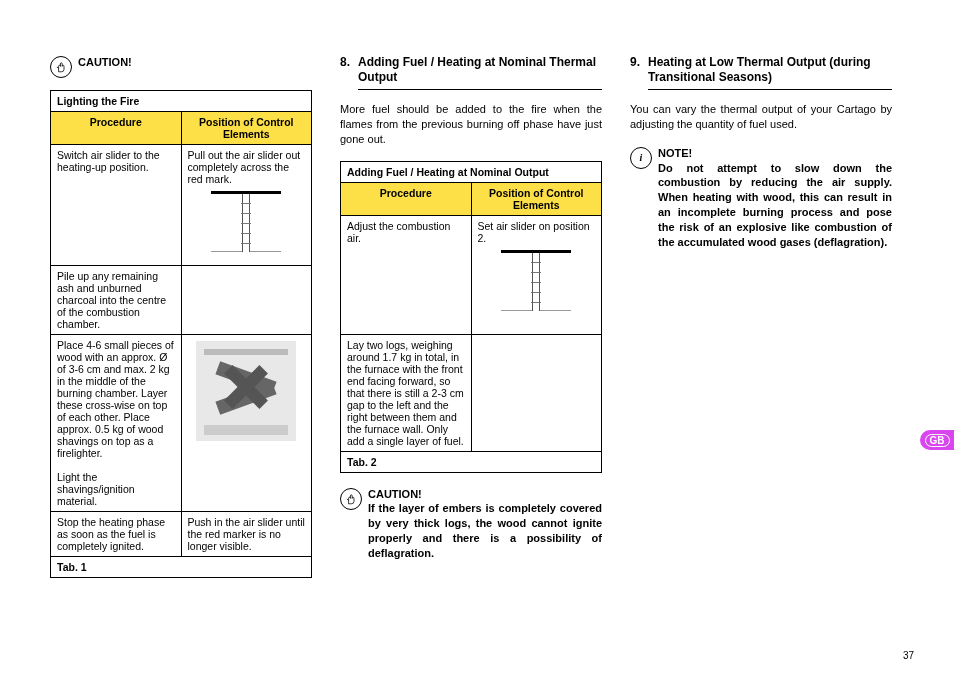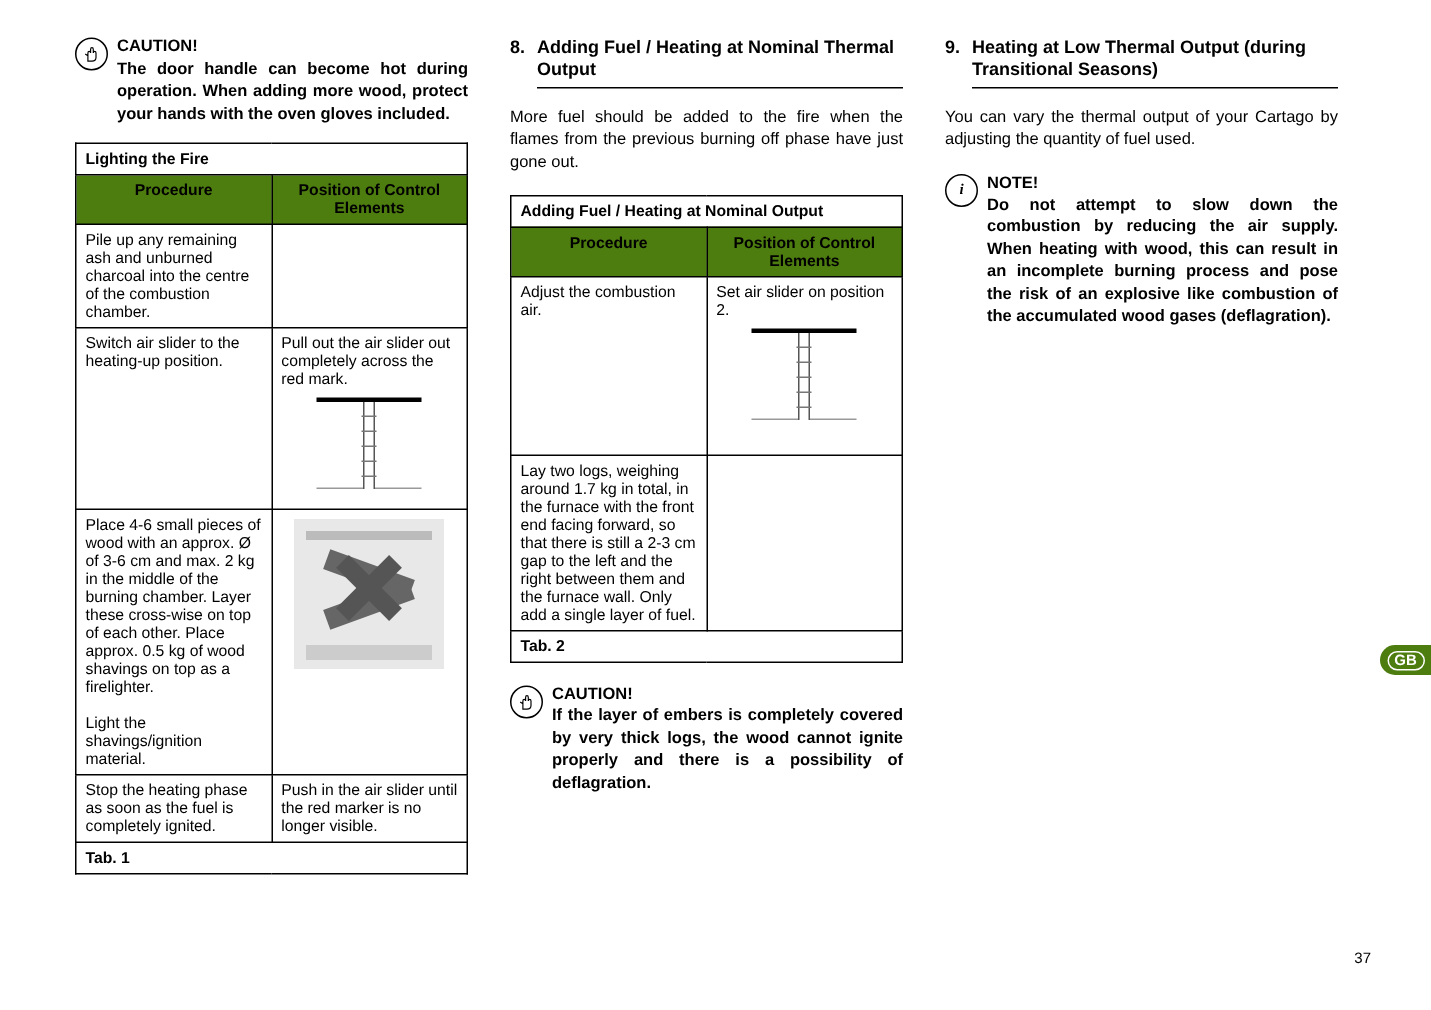--- a/index.html
+++ b/index.html
@@ -15,20 +15,21 @@
   }
   .page {
     display: flex;
     gap: 28px;
     padding: 24px 40px 16px 50px;
     box-sizing: border-box;
   }
   .col {
     width: 262px;
     flex: 0 0 262px;
+    margin-top: 31px;
   }
   .caution-block, .note-block {
     display: flex;
     margin-bottom: 12px;
   }
   .caution-icon, .note-icon {
     flex: 0 0 20px;
     height: 20px;
     border: 1.2px solid #000;
     border-radius: 50%;
@@ -58,21 +59,21 @@
     border: 0.8px solid #000;
     padding: 4px 6px;
     vertical-align: top;
     text-align: left;
   }
   table.manual .title-row th {
     text-align: left;
     font-weight: bold;
   }
   table.manual .header-row th {
-    background: #4d7c0f;
+    background: #fde047;
     text-align: center;
     font-weight: bold;
   }
   table.manual .tab-row td {
     font-weight: bold;
     border-left: 0.8px solid #000;
     border-right: 0.8px solid #000;
   }
   .col2proc { width: 50%; }
   .sec-head {
@@ -102,30 +103,30 @@
   .slider-graphic .handle { position:absolute; left:50%; top:3px; width:6px; height:58px; transform:translateX(-50%); background:#fff; border-left:1px solid #555; border-right:1px solid #555;}
   .slider-graphic .tick { position:absolute; left:50%; width:10px; height:1px; background:#777; transform:translateX(-50%);}
   .stove-graphic {
     width:100px; height:100px; margin: 2px auto; position:relative;
     background:#e8e8e8;
   }
   .stove-graphic .log { position:absolute; background:#666; transform-origin:center; }
   .page-num {
     position: absolute;
     right: 40px;
-    bottom: 28px;
+    bottom: 12px;
     font-size: 10px;
   }
   .gb-tab {
     position: absolute;
     right: 0;
     top: 430px;
     width: 34px;
     height: 20px;
-    background: #4d7c0f;
+    background: #d946ef;
     color: #fff;
     font-weight: bold;
     font-size: 10px;
     display: flex;
     align-items: center;
     justify-content: center;
     border-top-left-radius: 10px;
     border-bottom-left-radius: 10px;
   }
   .gb-tab span {
@@ -139,54 +140,53 @@
 
   <div class="col">
     <div class="caution-block">
       <div class="caution-icon">
         <svg viewBox="0 0 20 20">
             <path d="M6 18 L6 9 Q6 7 7.5 7 Q9 7 9 9 L9 5 Q9 3 10.5 3 Q12 3 12 5 L12 9 Q12 7 13.5 7 Q15 7 15 9 L15 14 Q15 18 10.5 18 Z M6 12 L3 10" fill="none" stroke="#000" stroke-width="1.3"></path>
           </svg>
       </div>
       <div class="caution-text">
         <span class="caution-title">CAUTION!</span><br>
-        <span>The door handle can become hot during operation. When adding more wood, protect your hands with the oven gloves included.</span>
       </div>
     </div>
 
     <table class="manual">
       <tbody>
           <tr class="title-row">
             <th colspan="2">Lighting the Fire</th>
           </tr>
       <tr class="header-row">
         <th class="col2proc">Procedure</th>
         <th>Position of Control Elements</th>
-      </tr>
-      <tr>
-        <td>Pile up any remaining ash and unburned charcoal into the centre of the combustion chamber.</td>
-        <td></td>
       </tr>
       <tr>
         <td>Switch air slider to the heating-up position.</td>
         <td>
           <span>Pull out the air slider out completely across the red mark.</span>
           <div class="slider-graphic">
             <div class="bar"></div>
                 <div class="bar2"></div>
                 <div class="handle"></div>
             <div class="tick" style="top:12px"></div>
                 <div class="tick" style="top:22px"></div>
             <div class="tick" style="top:32px"></div>
                 <div class="tick" style="top:42px"></div>
             <div class="tick" style="top:52px"></div>
           </div>
         </td>
       </tr>
       <tr>
+        <td>Pile up any remaining ash and unburned charcoal into the centre of the combustion chamber.</td>
+        <td></td>
+      </tr>
+      <tr>
         <td>
           <span>Place 4-6 small pieces of wood with an approx. Ø of 3-6 cm and max. 2 kg in the middle of the burning chamber. Layer these cross-wise on top of each other. Place approx. 0.5 kg of wood shavings on top as a firelighter.</span><br><br>
           <span>Light the shavings/ignition material.</span>
         </td>
         <td>
           <div class="stove-graphic">
             <div class="log" style="left:20px;top:30px;width:60px;height:14px;transform:rotate(20deg)"></div>
             <div class="log" style="left:20px;top:50px;width:60px;height:14px;transform:rotate(-20deg)"></div>
             <div class="log" style="left:25px;top:40px;width:50px;height:12px;transform:rotate(45deg);background:#555"></div>
             <div class="log" style="left:25px;top:40px;width:50px;height:12px;transform:rotate(-45deg);background:#555"></div>

